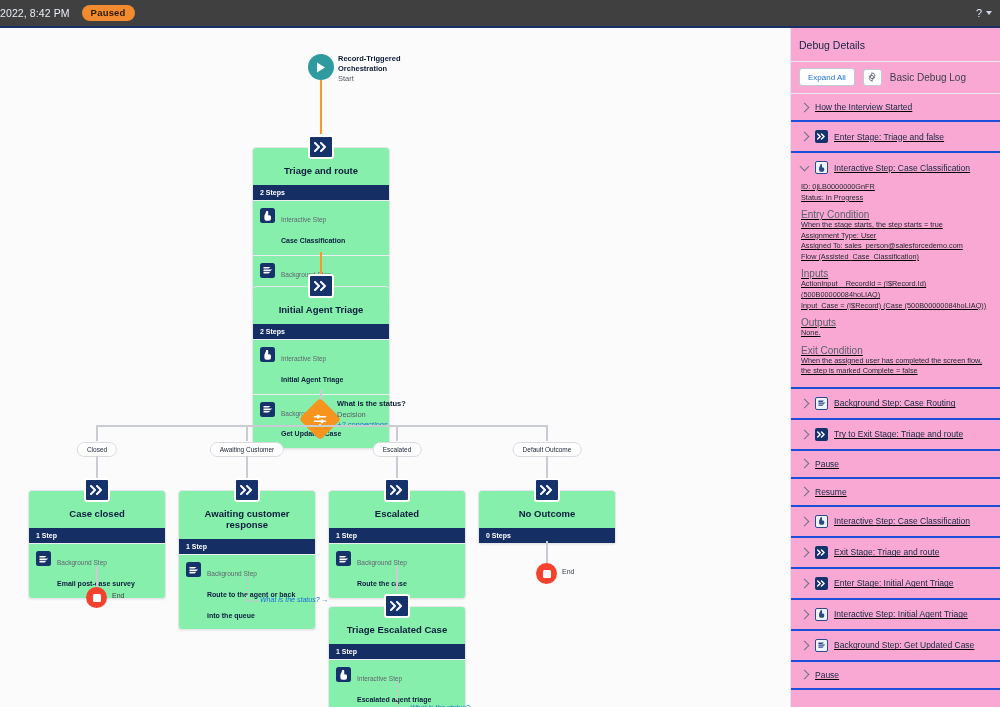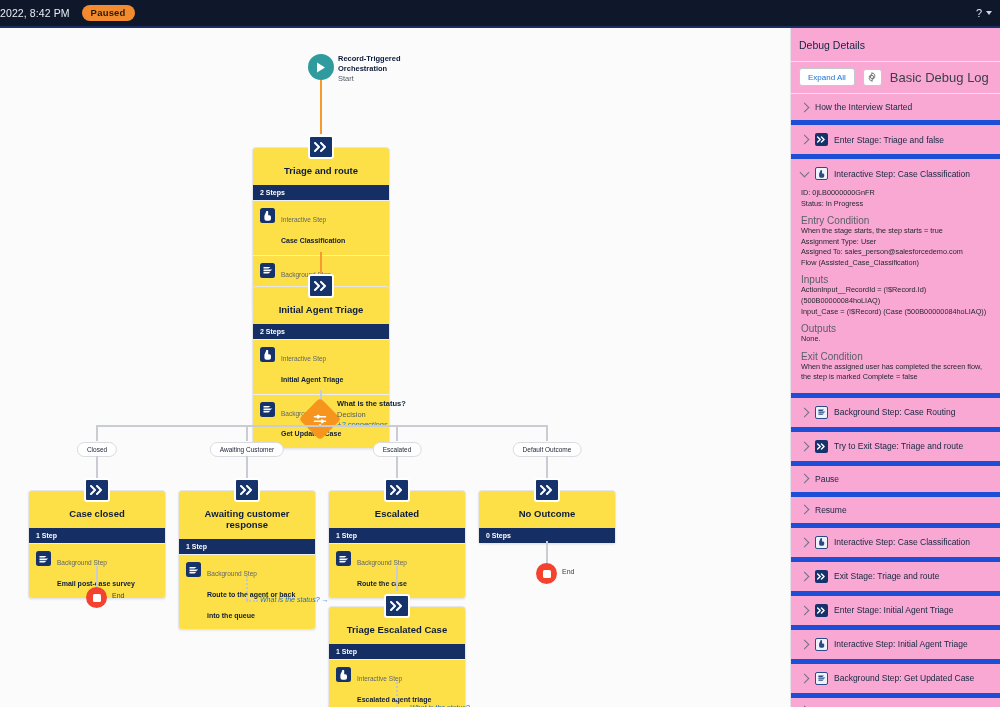--- a/index.html
+++ b/index.html
@@ -6,21 +6,21 @@
   html, body {
     width: 1000px; height: 707px;
     font-family: "Liberation Sans", sans-serif;
     background: #ffffff;
     overflow: hidden;
   }
 
   
   .topbar {
     position: absolute; left: 0; top: 0; width: 1000px; height: 26px;
-    background: #0f172a;
+    background: #404040;
     display: flex; align-items: center;
     padding: 0 8px;
     color: #ffffff;
   }
   .topbar-date {
     font-size: 10.5px; color: #e8ecf5; letter-spacing: .1px;
     white-space: nowrap; margin-left: -8px;
   }
   .status-badge {
     margin-left: 12px;
@@ -82,21 +82,21 @@
     position: absolute;
     font-size: 7.5px; line-height: 1.35; color: #0d1b38;
     white-space: nowrap;
   }
   .start-label b { font-weight: bold; }
   .start-label .sub { color: #555a63; font-weight: normal; }
 
   
   .stage {
     position: absolute;
-    background: #fde047;
+    background: #86efac;
     border: 1px solid #e4e6ea;
     border-radius: 4px;
     box-shadow: 0 1px 2px rgba(0,0,0,.07);
   }
   .stage-badge {
     position: absolute;
     width: 26px; height: 24px;
     background: #15326b;
     border: 2px solid #ffffff;
     border-radius: 3px;
@@ -204,23 +204,23 @@
     font-size: 8px; padding: 3.5px 8px;
     font-family: "Liberation Sans", sans-serif;
     cursor: pointer;
   }
   .btn-gear {
     border: 1px solid #c3c8d1; border-radius: 3px;
     background: #ffffff; width: 19px; height: 17px;
     display: flex; align-items: center; justify-content: center;
     cursor: pointer;
   }
-  .toolbar-label { font-size: 13px; color: #3b4049; }
-
-  .acc-item { border-bottom: 5px solid #1d4ed8; }
+  .toolbar-label { font-size: 10px; color: #3b4049; }
+
+  .acc-item { border-bottom: 2px solid #1d4ed8; text-decoration: underline; }
   .acc-head {
     display: flex; align-items: center; gap: 6px;
     padding: 8px 8px 8px 10px;
     cursor: pointer;
   }
   .chev {
     flex: 0 0 auto;
     width: 7px; height: 7px;
     border-right: 1.4px solid #6b7280;
     border-bottom: 1.4px solid #6b7280;

